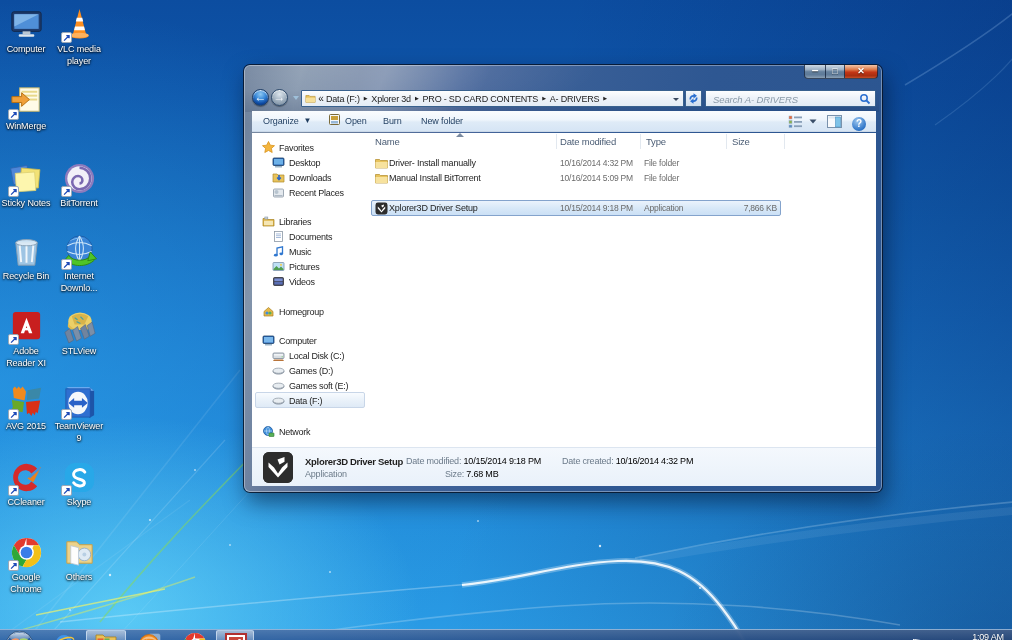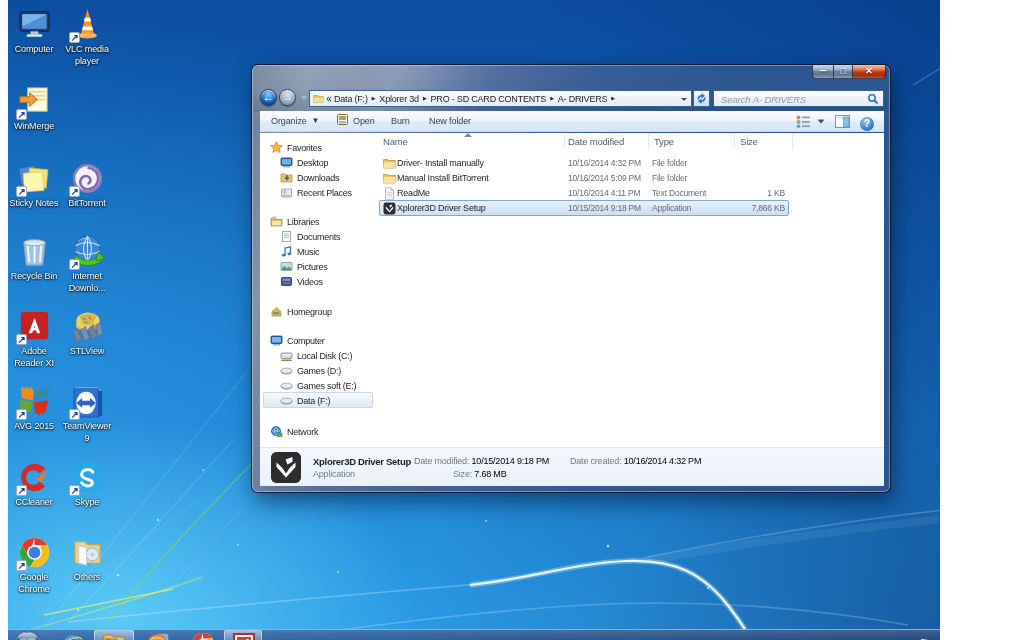--- a/index.html
+++ b/index.html
@@ -1,18 +1,18 @@
 <!DOCTYPE html>
 <html><head>
 <meta charset="utf-8">
 <style>
 * { margin:0; padding:0; box-sizing:border-box; }
 html,body { width:1024px; height:640px; overflow:hidden; }
 body { font-family:"Liberation Sans", sans-serif; position:relative; }
-#stage { position:absolute; left:8px; top:0; width:932px; height:640px; overflow:hidden; }
+#stage { position:absolute; left:0; top:0; width:1012px; height:640px; overflow:hidden; }
 
 
 #wall { position:absolute; inset:0;
  background:
   radial-gradient(480px 320px at 12% 96%, rgba(120,230,255,.62), rgba(120,230,255,0) 62%),
   radial-gradient(820px 580px at 0% 60%, rgba(48,168,240,.52), rgba(48,168,240,0) 66%),
   radial-gradient(500px 340px at 100% 104%, rgba(8,45,110,.30), rgba(8,45,110,0) 70%),
   linear-gradient(102deg, rgba(0,10,60,0) 50%, rgba(3,25,88,.34) 100%),
   linear-gradient(180deg, #0c4da0 0%, #0e55a9 15%, #1262b4 32%, #1770c4 50%, #1d80d2 68%, #2490dc 84%, #2a9ce6 100%);
 }
@@ -506,33 +506,20 @@
           </div>
         <div class="frow" style="top:38px;">
             <span class="fic"><svg width="13" height="13" viewBox="0 0 13 13">
                 <path d="M0.5 2.5 L4.5 2.5 L5.5 3.5 L12.5 3.5 L12.5 11 L0.5 11 Z" fill="#e8c35c" stroke="#b08a28" stroke-width="0.7"></path>
                 <path d="M0.5 5 L12.5 5 L12.5 11 L0.5 11 Z" fill="#f7e29e"></path>
               </svg></span>
             <span class="fname">Manual Install BitTorrent</span>
             <span class="c2">10/16/2014 5:09 PM</span>
             <span class="c3">File folder</span>
           </div>
-        <div class="frow" style="top:53px;">
-            <span class="fic"><svg width="13" height="13" viewBox="0 0 13 13">
-                <path d="M2.5 0.8 L8 0.8 L10.5 3.3 L10.5 12.2 L2.5 12.2 Z" fill="#fff" stroke="#9aa6b2" stroke-width="0.8"></path>
-                <path d="M8 0.8 L8 3.3 L10.5 3.3" fill="#dde4ea" stroke="#9aa6b2" stroke-width="0.7"></path>
-                <rect x="4" y="5" width="5" height="0.8" fill="#b8c2cc"></rect>
-                <rect x="4" y="6.8" width="5" height="0.8" fill="#b8c2cc"></rect>
-                <rect x="4" y="8.6" width="5" height="0.8" fill="#b8c2cc"></rect>
-              </svg></span>
-            <span class="fname">ReadMe</span>
-            <span class="c2">10/16/2014 4:11 PM</span>
-            <span class="c3">Text Document</span>
-            <span class="c4">1 KB</span>
-          </div>
         <div class="frow" style="top:68px;">
             <span class="fic"><svg width="13" height="13" viewBox="0 0 13 13">
                 <rect x="0.5" y="0.5" width="12" height="12" rx="2.4" fill="#2d2d2d"></rect>
                 <path d="M2.8 4.6 L5 6.8 L6.5 8.9 L8 6.8 L10.2 4.6 L10.2 6.4 L6.5 10.4 L2.8 6.4 Z" fill="#fff"></path>
                 <path d="M6.3 3.4 L8.9 2.4 L8.9 4.3 L7.1 5.4 Z" fill="#fff"></path>
               </svg></span>
             <span class="fname">Xplorer3D Driver Setup</span>
             <span class="c2">10/15/2014 9:18 PM</span>
             <span class="c3">Application</span>
             <span class="c4">7,866 KB</span>

